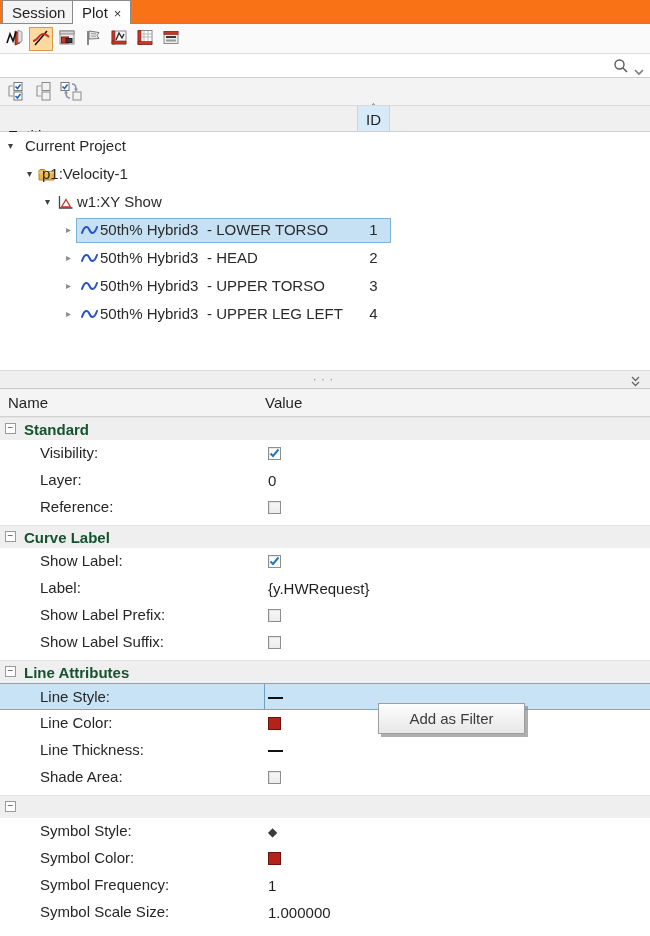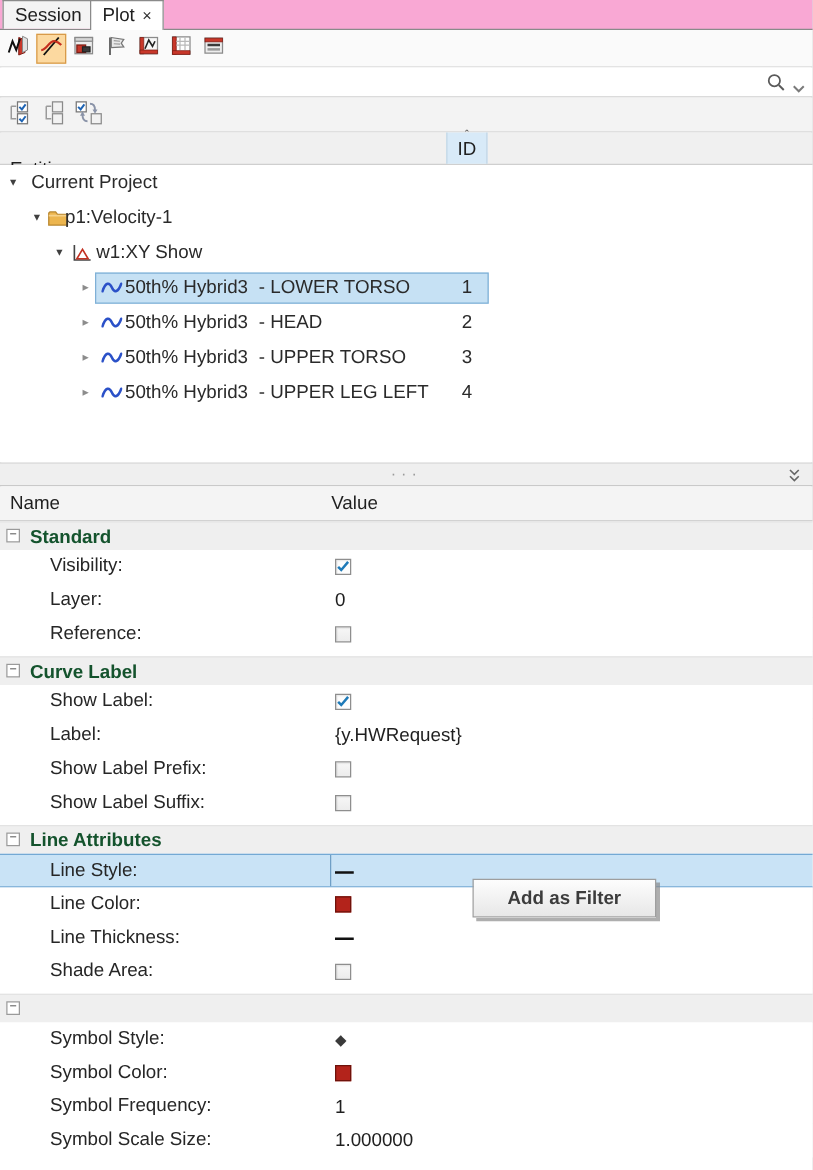--- a/index.html
+++ b/index.html
@@ -5,21 +5,21 @@
   html,body{margin:0;padding:0;}
   body{
     width:650px;height:936px;overflow:hidden;position:relative;
     font-family:"Liberation Sans",sans-serif;font-size:15px;color:#1f1f1f;
     background:#fff;
   }
   #app{position:absolute;inset:0;box-shadow:inset 0 0 0 1px #b9b9b9;}
   .abs{position:absolute;}
 
   
-  .tabbar{left:0;top:0;width:650px;height:24px;background:#f9a8d4;}
+  .tabbar{left:0;top:0;width:650px;height:24px;background:#f97316;}
   .tabbar .baseline{position:absolute;left:0;top:23px;width:650px;height:1px;background:#8a8a8a;}
   .tab{position:absolute;top:0;height:23px;line-height:23px;padding:0 9px;
        border:1px solid #8a8a8a;border-bottom:none;box-sizing:border-box;
        background:#f4f4f4;z-index:1;cursor:default;}
   .tab.active{background:#fff;height:24px;z-index:2;}
   .tab .close{margin-left:6px;color:#333;font-size:13px;}
 
   
   .toolbar{left:0;top:24px;width:650px;height:30px;background:#fafafa;border-bottom:1px solid #dcdcdc;box-sizing:border-box;}
   .tbtn{position:absolute;top:3px;width:24px;height:24px;display:flex;align-items:center;justify-content:center;border:1px solid transparent;box-sizing:border-box;}
@@ -74,21 +74,21 @@
   .cb{width:13px;height:13px;background:linear-gradient(#f7f7f7,#ececec);border:1px solid #8e8e8e;box-sizing:border-box;display:inline-flex;align-items:center;justify-content:center;box-shadow:inset 1px 1px 1px rgba(0,0,0,0.08);}
   .cb.checked{background:#fdfdfd;}
   .swatch{width:13px;height:13px;border:1px solid #6e120b;box-sizing:border-box;}
   .dash{width:15px;height:2px;background:#111;}
   .diamond{color:#3a3a3a;font-size:12px;line-height:12px;}
 
   
   .ctxmenu{left:378px;top:703px;width:147px;height:31px;z-index:50;
            background:linear-gradient(#fdfdfd,#e7e7e7);border:1px solid #9e9e9e;box-sizing:border-box;
            box-shadow:3px 3px 0 rgba(130,130,130,0.65);}
-  .ctxmenu .mi{width:100%;height:100%;display:flex;align-items:center;justify-content:center;color:#3c3c3c;cursor:default;font-weight:bold;}
+  .ctxmenu .mi{width:100%;height:100%;display:flex;align-items:center;justify-content:center;color:#3c3c3c;cursor:default;}
 </style>
 </head>
 <body>
 
 <div id="app">
 
   <div class="abs tabbar">
     <div class="baseline"></div>
     <div class="tab" style="left:2px;">
       <span>Session</span>
@@ -209,21 +209,21 @@
       <span class="exp" style="left:8px;">▾</span>
       <span class="tlabel" style="left:25px;">Current Project</span>
     </div>
 
     <div class="trow" style="top:30px;">
       <span class="exp" style="left:27px;">▾</span>
       <span class="ticon" style="left:38px;"><svg width="17" height="15" viewBox="0 0 17 15">
         <path d="M1 3.5 L1 13 L16 13 L16 4.5 L8 4.5 L6.5 2.5 L2 2.5 Z" fill="#ecb54e" stroke="#b8862d"></path>
         <path d="M1 5.5 H16" stroke="#f6d28a" stroke-width="1.4"></path>
       </svg></span>
-      <span class="tlabel" style="left:52px;text-align:center;">p1:Velocity-1</span>
+      <span class="tlabel" style="left:42px;text-align:center;">p1:Velocity-1</span>
     </div>
 
     <div class="trow" style="top:58px;">
       <span class="exp" style="left:45px;">▾</span>
       <span class="ticon" style="left:57px;"><svg width="17" height="15" viewBox="0 0 17 15">
         <path d="M2.5 1 V13 H15.5" fill="none" stroke="#444" stroke-width="1.3"></path>
         <path d="M4.5 12 L9 4.5 L13.5 12 Z" fill="#fff" stroke="#c33223" stroke-width="1.3"></path>
       </svg></span>
       <span class="tlabel" style="left:77px;">w1:XY Show</span>
     </div>

